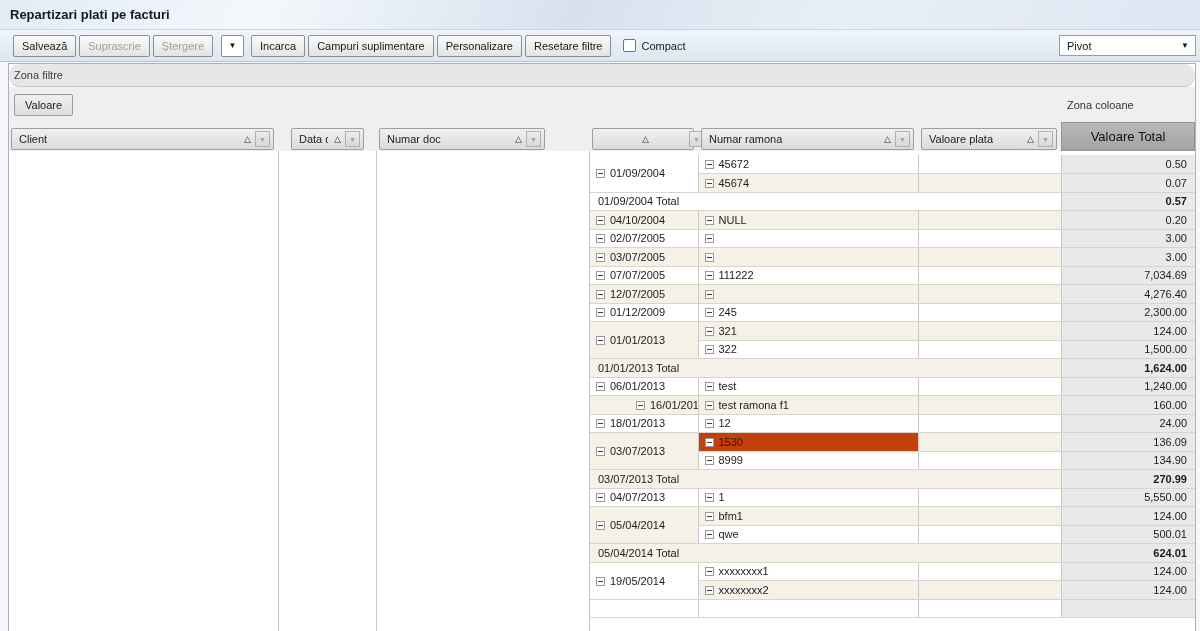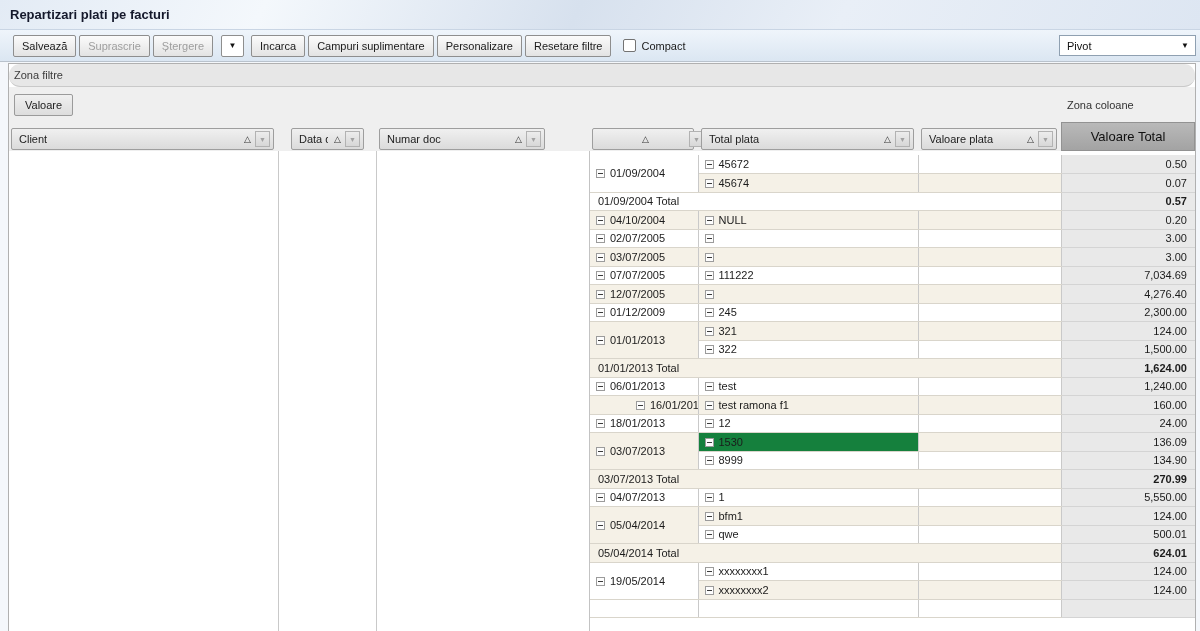--- a/index.html
+++ b/index.html
@@ -134,21 +134,21 @@
           <span class="lbl">Numar doc</span>
           <span class="sortglyph">△</span>
           <span class="fdrop">▼</span>
         </div>
         <div class="fbtn" style="left: 583px; width: 102px; gap: 36px;">
           <span class="lbl">Data plata</span>
           <span class="sortglyph">△</span>
           <span class="fdrop">▼</span>
         </div>
         <div class="fbtn" style="left: 692px; width: 213px;">
-          <span class="lbl">Total plata</span>
+          <span class="lbl">Numar ramona</span>
           <span class="sortglyph">△</span>
           <span class="fdrop">▼</span>
         </div>
         <div class="fbtn" style="left: 912px; width: 136px;">
           <span class="lbl">Valoare plata</span>
           <span class="sortglyph">△</span>
           <span class="fdrop">▼</span>
         </div>
       </div>
     <div class="vtheader">Valoare Total</div>
@@ -246,21 +246,21 @@
             <td class="vt">160.00</td>
           </tr>
           <tr class="trow">
             <td class="date" rowspan="1" style="background: rgb(255, 255, 255);"><span class="ci"></span>18/01/2013</td>
             <td class="num" style="background: rgb(255, 255, 255);"><span class="ci"></span>12</td>
             <td class="val" style="background: rgb(255, 255, 255);"></td>
             <td class="vt">24.00</td>
           </tr>
           <tr class="trow">
             <td class="date" rowspan="2" style="background: rgb(245, 241, 231);"><span class="ci"></span>03/07/2013</td>
-            <td class="num" style="background: #15803d;"><span class="ci"></span>1530</td>
+            <td class="num" style="background: #c2410c;"><span class="ci"></span>1530</td>
             <td class="val" style="background: rgb(245, 241, 231);"></td>
             <td class="vt">136.09</td>
           </tr>
           <tr class="trow">
             <td class="num" style="background: rgb(255, 255, 255);"><span class="ci"></span>8999</td>
             <td class="val" style="background: rgb(255, 255, 255);"></td>
             <td class="vt">134.90</td>
           </tr>
           <tr class="trow">
             <td class="total-label" colspan="3" style="background: rgb(245, 241, 231);">03/07/2013 Total</td>

